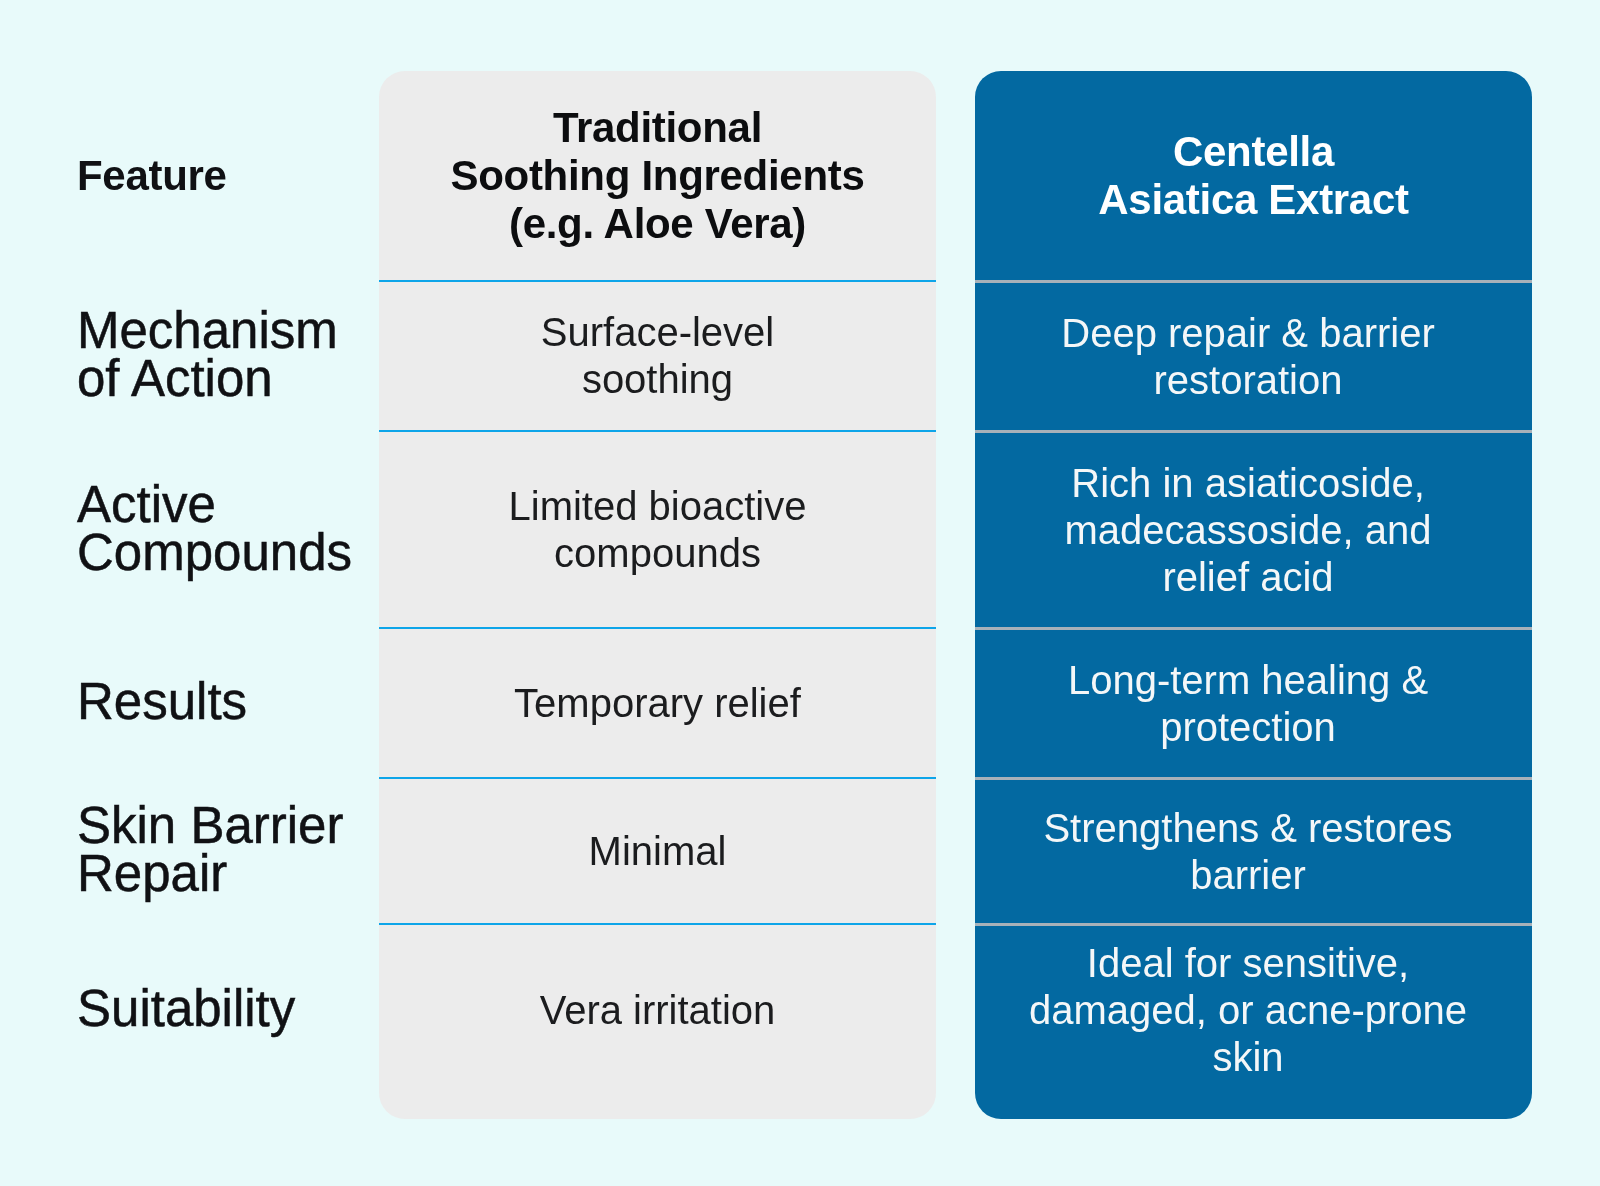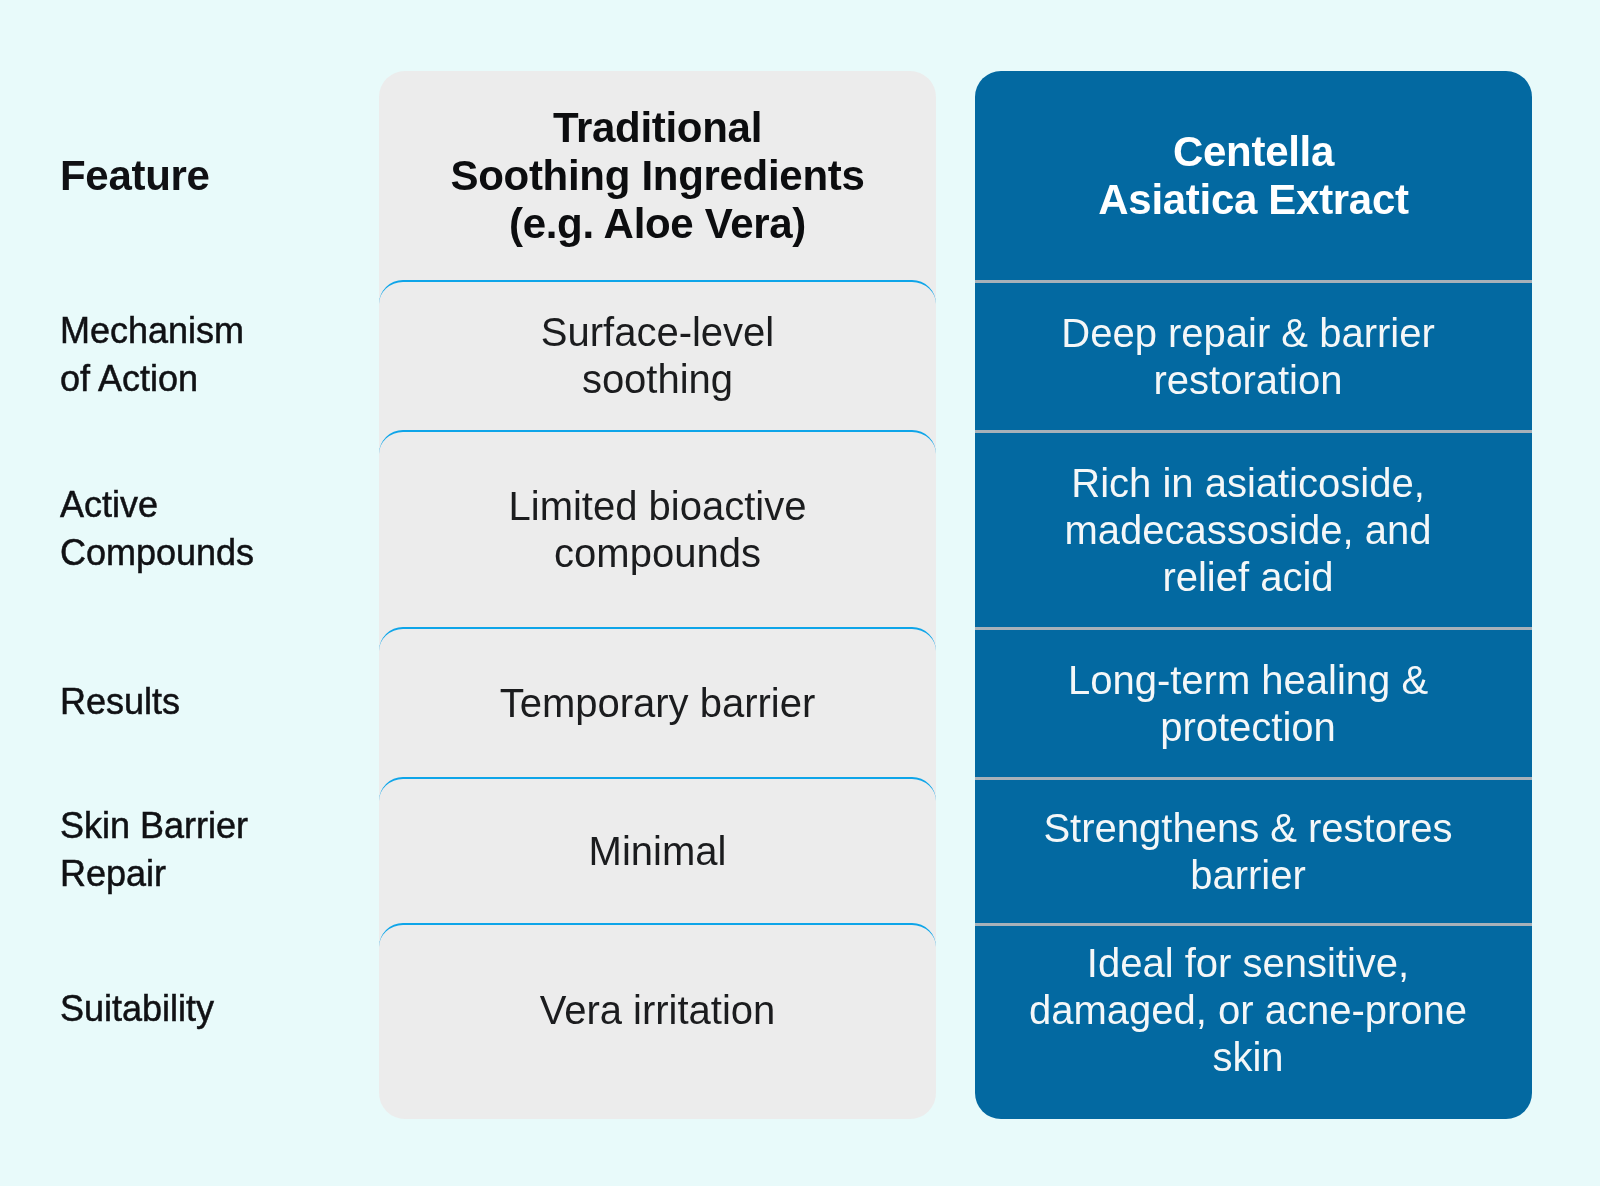--- a/index.html
+++ b/index.html
@@ -8,28 +8,28 @@
     background: #e8fafa;
     font-family: "Liberation Sans", sans-serif;
     overflow: hidden;
     position: relative;
   }
   .stage { position: absolute; inset: 0; }
 
   
   .feature-col {
     position: absolute;
-    left: 60px; top: 71px;
+    left: 77px; top: 71px;
     width: 300px; height: 1048px;
     display: flex; flex-direction: column;
   }
   .feature-cell {
     display: flex; align-items: center;
     color: #101114;
-    font-size: 36px; line-height: 48px;
+    font-size: 51px; line-height: 48px;
     font-weight: 500;
     -webkit-text-stroke: 0.5px #101114;
     white-space: pre-line;
   }
   .feature-cell.hdr {
     font-weight: 700;
     font-size: 42px;
     -webkit-text-stroke: 0;
     letter-spacing: -0.3px;
   }
@@ -45,21 +45,21 @@
   .col-traditional { left: 379px; background: #ececec; }
   .col-centella   { left: 975px; background: #0369a1; }
 
   .cell {
     display: flex; align-items: center; justify-content: center;
     text-align: center;
     white-space: pre-line;
     padding: 0 42px;
     font-size: 40px; line-height: 47px;
   }
-  .col-traditional .cell { color: #1b1c1e; border-radius: 24px; }
+  .col-traditional .cell { color: #1b1c1e; }
   .col-centella   .cell { color: #f4f7f8; }
 
   .cell.hdr {
     font-weight: 700;
     font-size: 42px; line-height: 48px;
     letter-spacing: -0.3px;
   }
   .col-traditional .cell.hdr { color: #0c0d0f; }
   .col-centella   .cell.hdr { color: #ffffff; }
 
@@ -92,21 +92,21 @@
   </div>
 
   <div class="col col-traditional">
     <div class="cell hdr row-h">Traditional
 Soothing Ingredients
 (e.g. Aloe Vera)</div>
     <div class="cell row-1">Surface-level
 soothing</div>
     <div class="cell row-2">Limited bioactive
 compounds</div>
-    <div class="cell row-3">Temporary barrier</div>
+    <div class="cell row-3">Temporary relief</div>
     <div class="cell row-4">Minimal</div>
     <div class="cell row-5">Vera irritation</div>
   </div>
 
   <div class="col col-centella">
     <div class="cell hdr row-h">Centella
 Asiatica Extract</div>
     <div class="cell row-1">Deep repair &amp; barrier
 restoration</div>
     <div class="cell row-2">Rich in asiaticoside,

